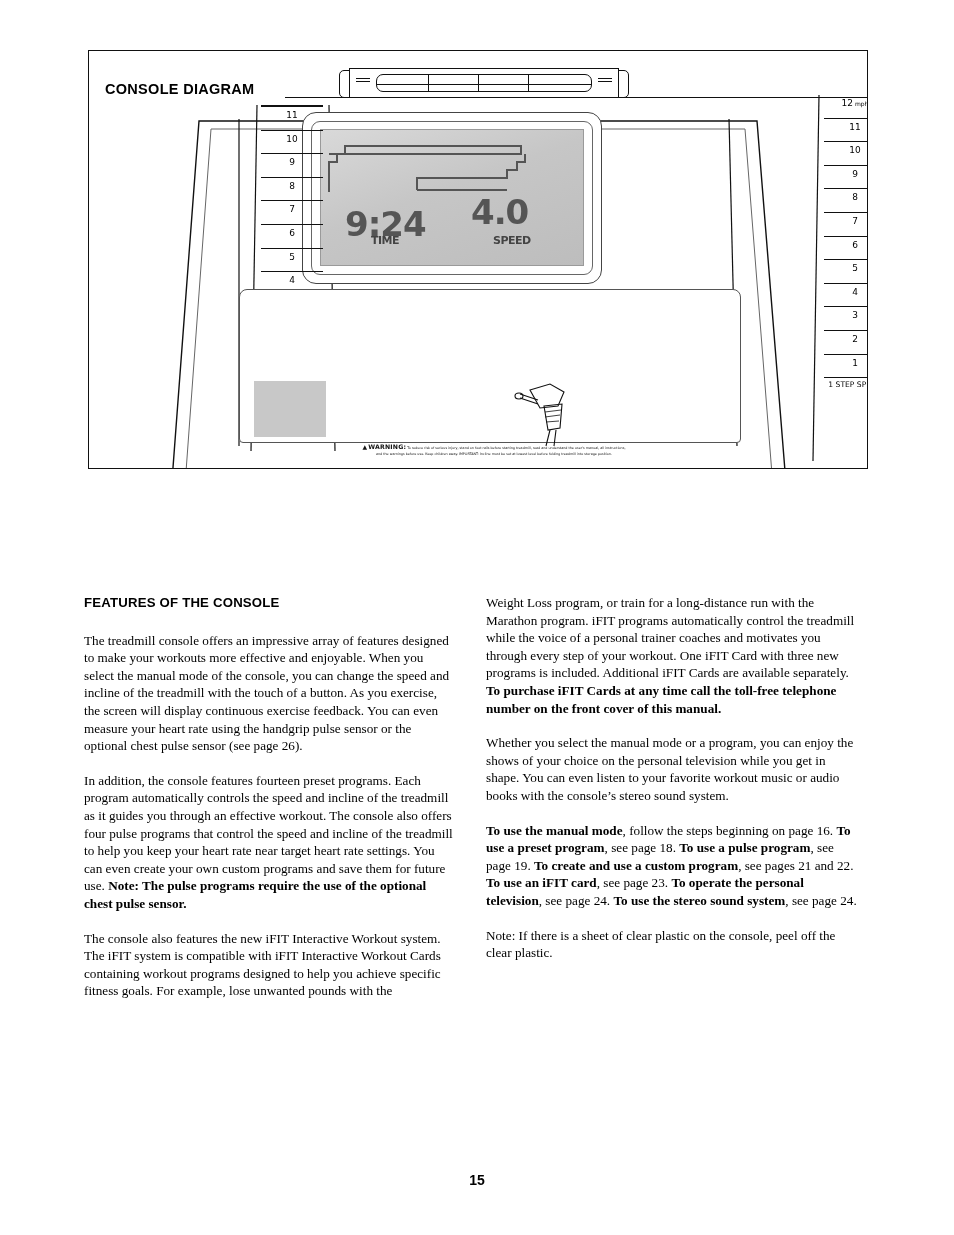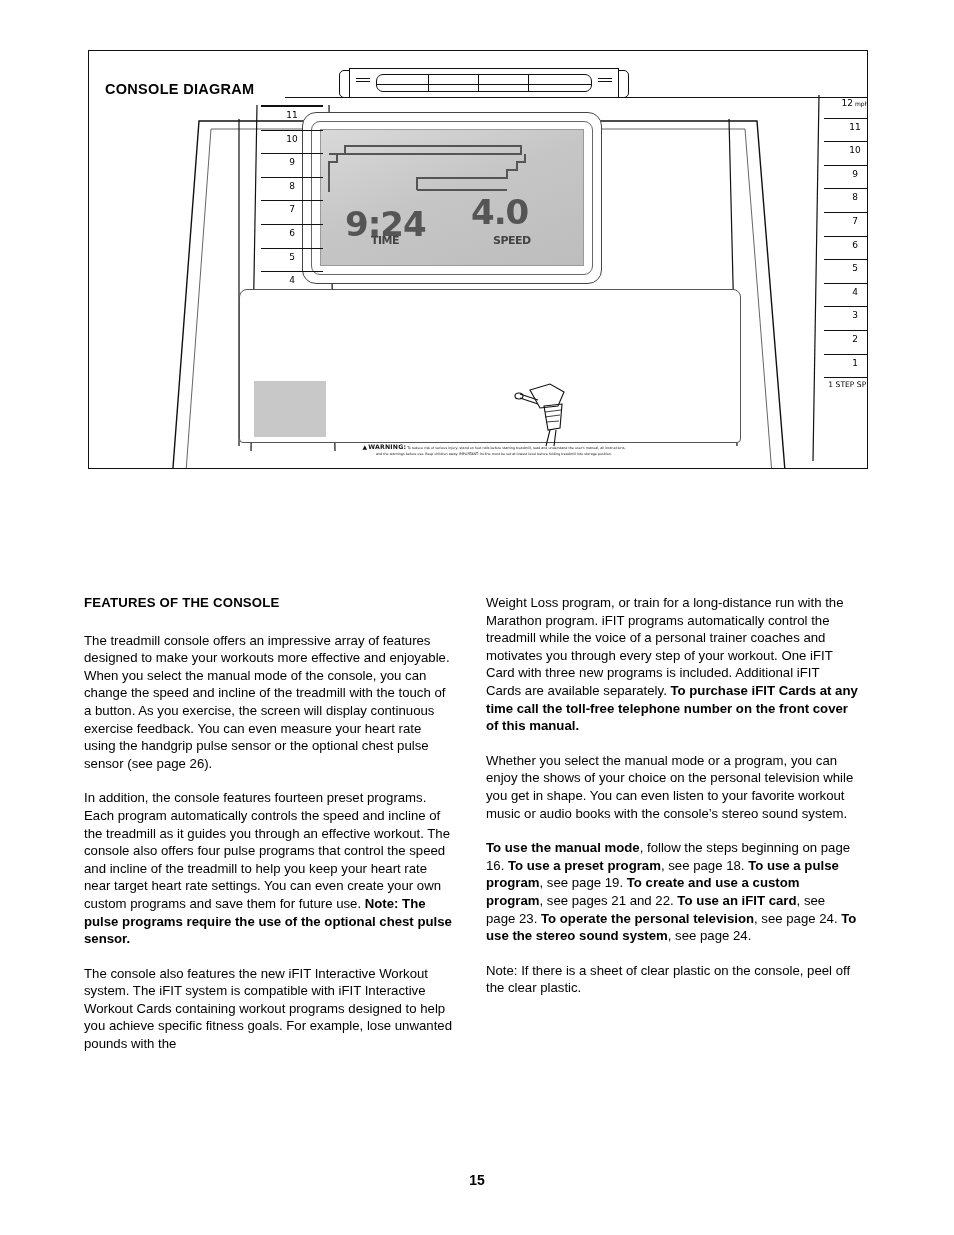--- a/index.html
+++ b/index.html
@@ -73,21 +73,21 @@
         font-size:8.5px;font-weight:bold;letter-spacing:.4px;font-family:"DejaVu Sans",sans-serif;background:#fff;margin-right:2px;}
   .keyslot{width:52px;height:52px;border:2px solid #111;border-radius:7px;position:relative;margin-right:2px;margin-top:-3px;background:#fff;display:flex;align-items:center;justify-content:center;}
   .keyslot .sq{width:34px;height:34px;border:2px solid #111;background:#fff;}
   .keytail{position:absolute;left:24px;top:48px;width:0;height:0;border-left:4px solid transparent;border-right:4px solid transparent;border-top:22px solid #111;transform:rotate(9deg);}
 
   
   .col{position:absolute;top:594px;width:372px;font-size:13.2px;line-height:17.6px;text-align:left;}
   .col.left{left:84px;}
   .col.right{left:486px;}
   .col h2{font-size:13.2px;font-weight:bold;margin:0 0 20px 0;letter-spacing:.2px;}
-  .col p{margin:0 0 17px 0;}
+  .col p{margin:0 0 17px 0;font-family:Liberation Serif, serif;}
   .pageno{position:absolute;left:0;right:0;top:1172px;text-align:center;font-size:14px;font-weight:bold;}
 </style>
 </head>
 <body>
 
 <div class="diagram-box">
 
   <div class="diagram-title">CONSOLE DIAGRAM</div>
 
   <div class="speaker-bar">

